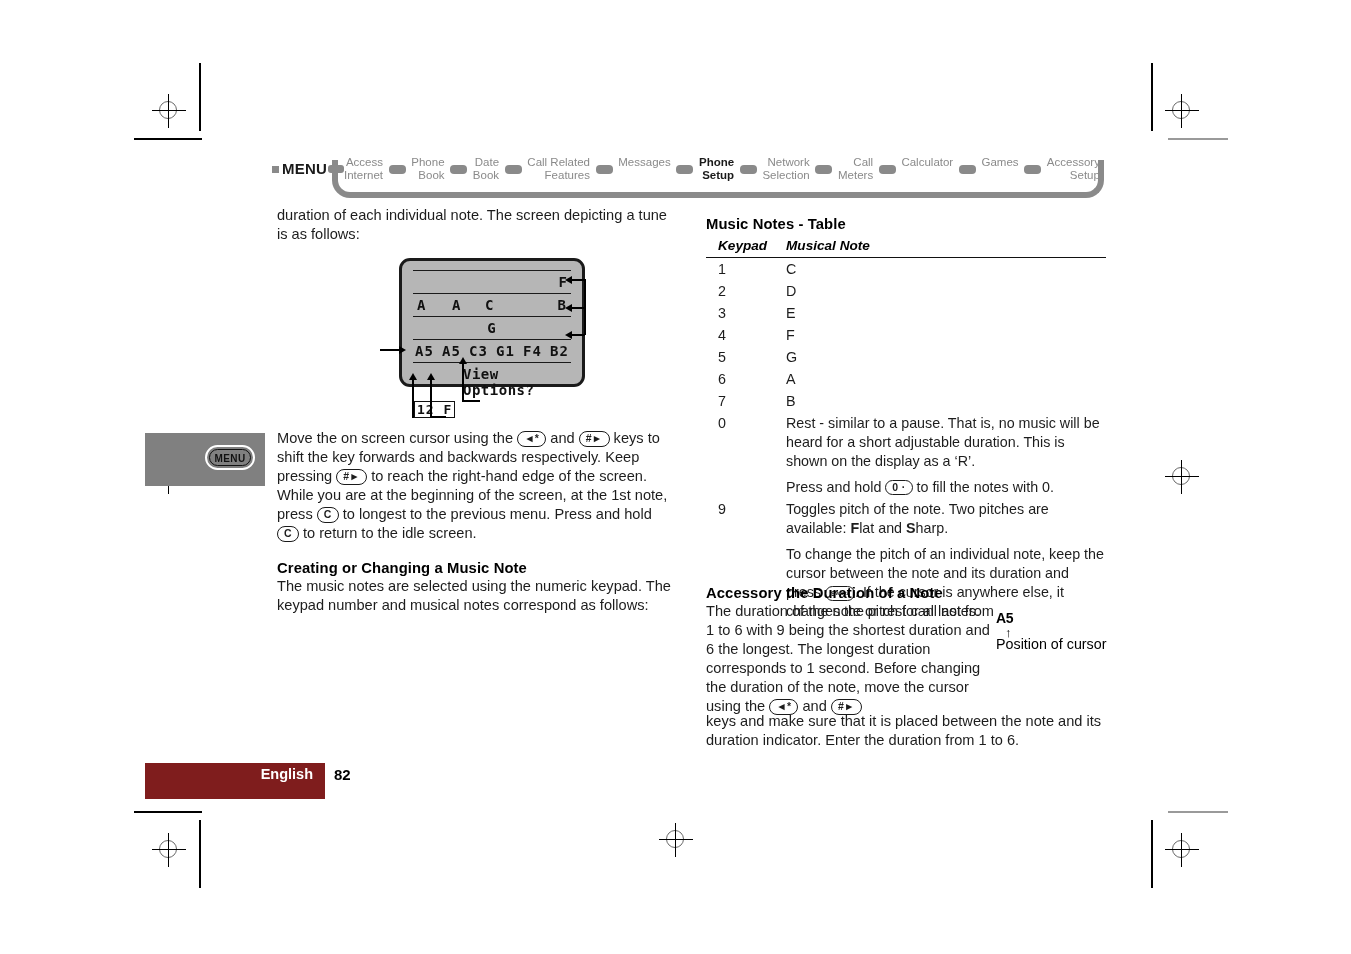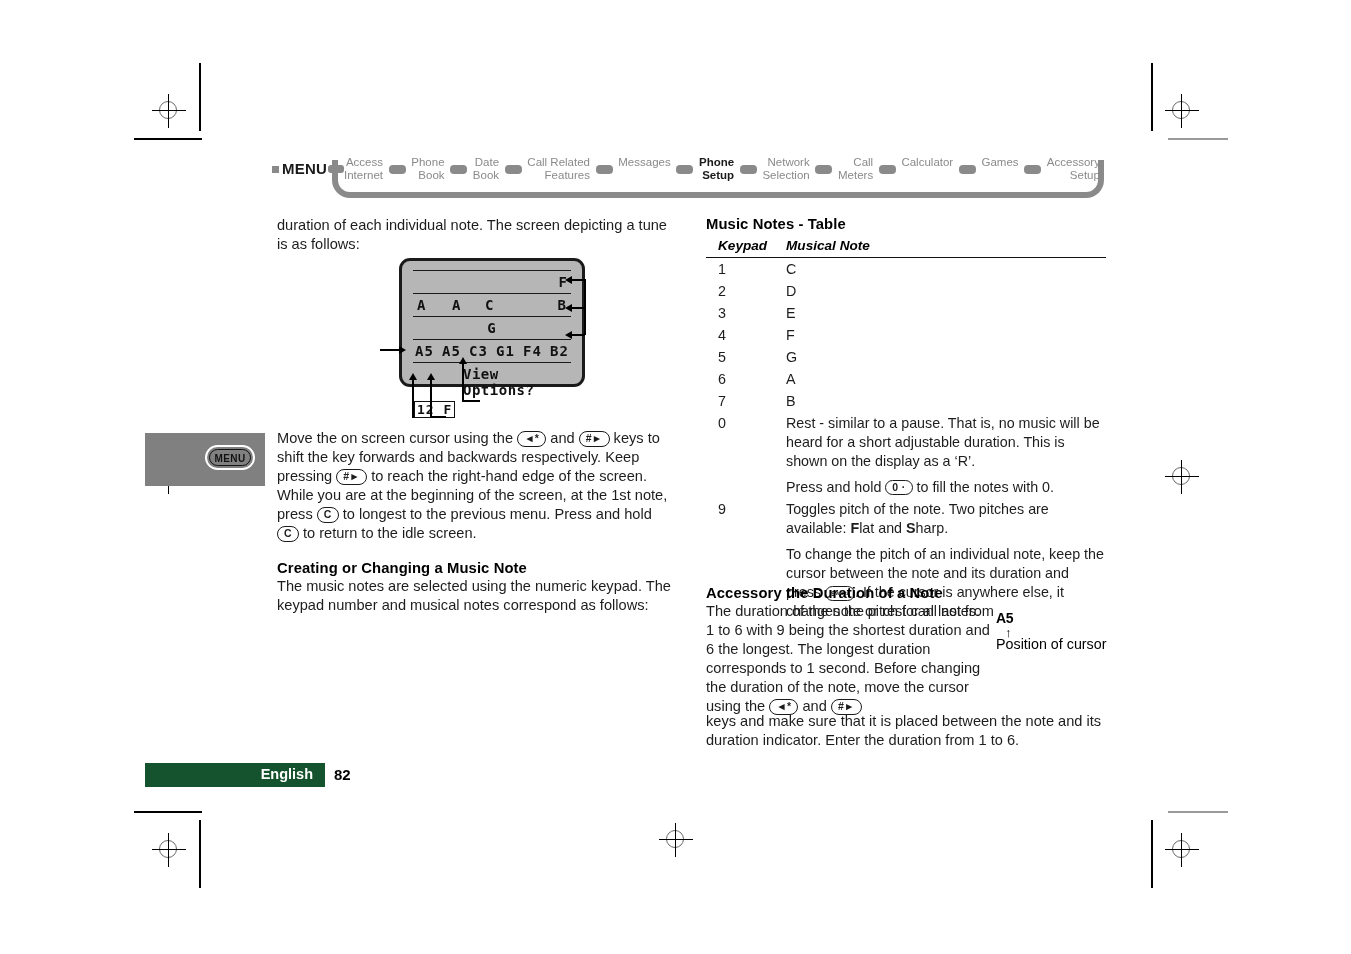--- a/index.html
+++ b/index.html
@@ -127,21 +127,21 @@
     border-radius: 4px;
     background: #8a8a8a;
     flex: none;
     margin-top: 13px;
   }
 
   
   .colL {
     position: absolute;
     left: 277px;
-    top: 216px;
+    top: 206px;
     width: 400px;
   }
   .colR {
     position: absolute;
     left: 706px;
     top: 216px;
     width: 400px;
   }
   p.body {
     margin: 0 0 2px 0;
@@ -338,22 +338,22 @@
     line-height: 17px;
     margin-top: 10px;
   }
 
   
   .footerbar {
     position: absolute;
     left: 145px;
     top: 763px;
     width: 180px;
-    height: 24px;
-    background: #14532d;
+    height: 36px;
+    background: #7f1d1d;
   }
   .footerbar span {
     position: absolute;
     right: 12px;
     top: 3px;
     color: #ffffff;
     font-size: 14.5px;
     font-weight: bold;
   }
   .pageno {

